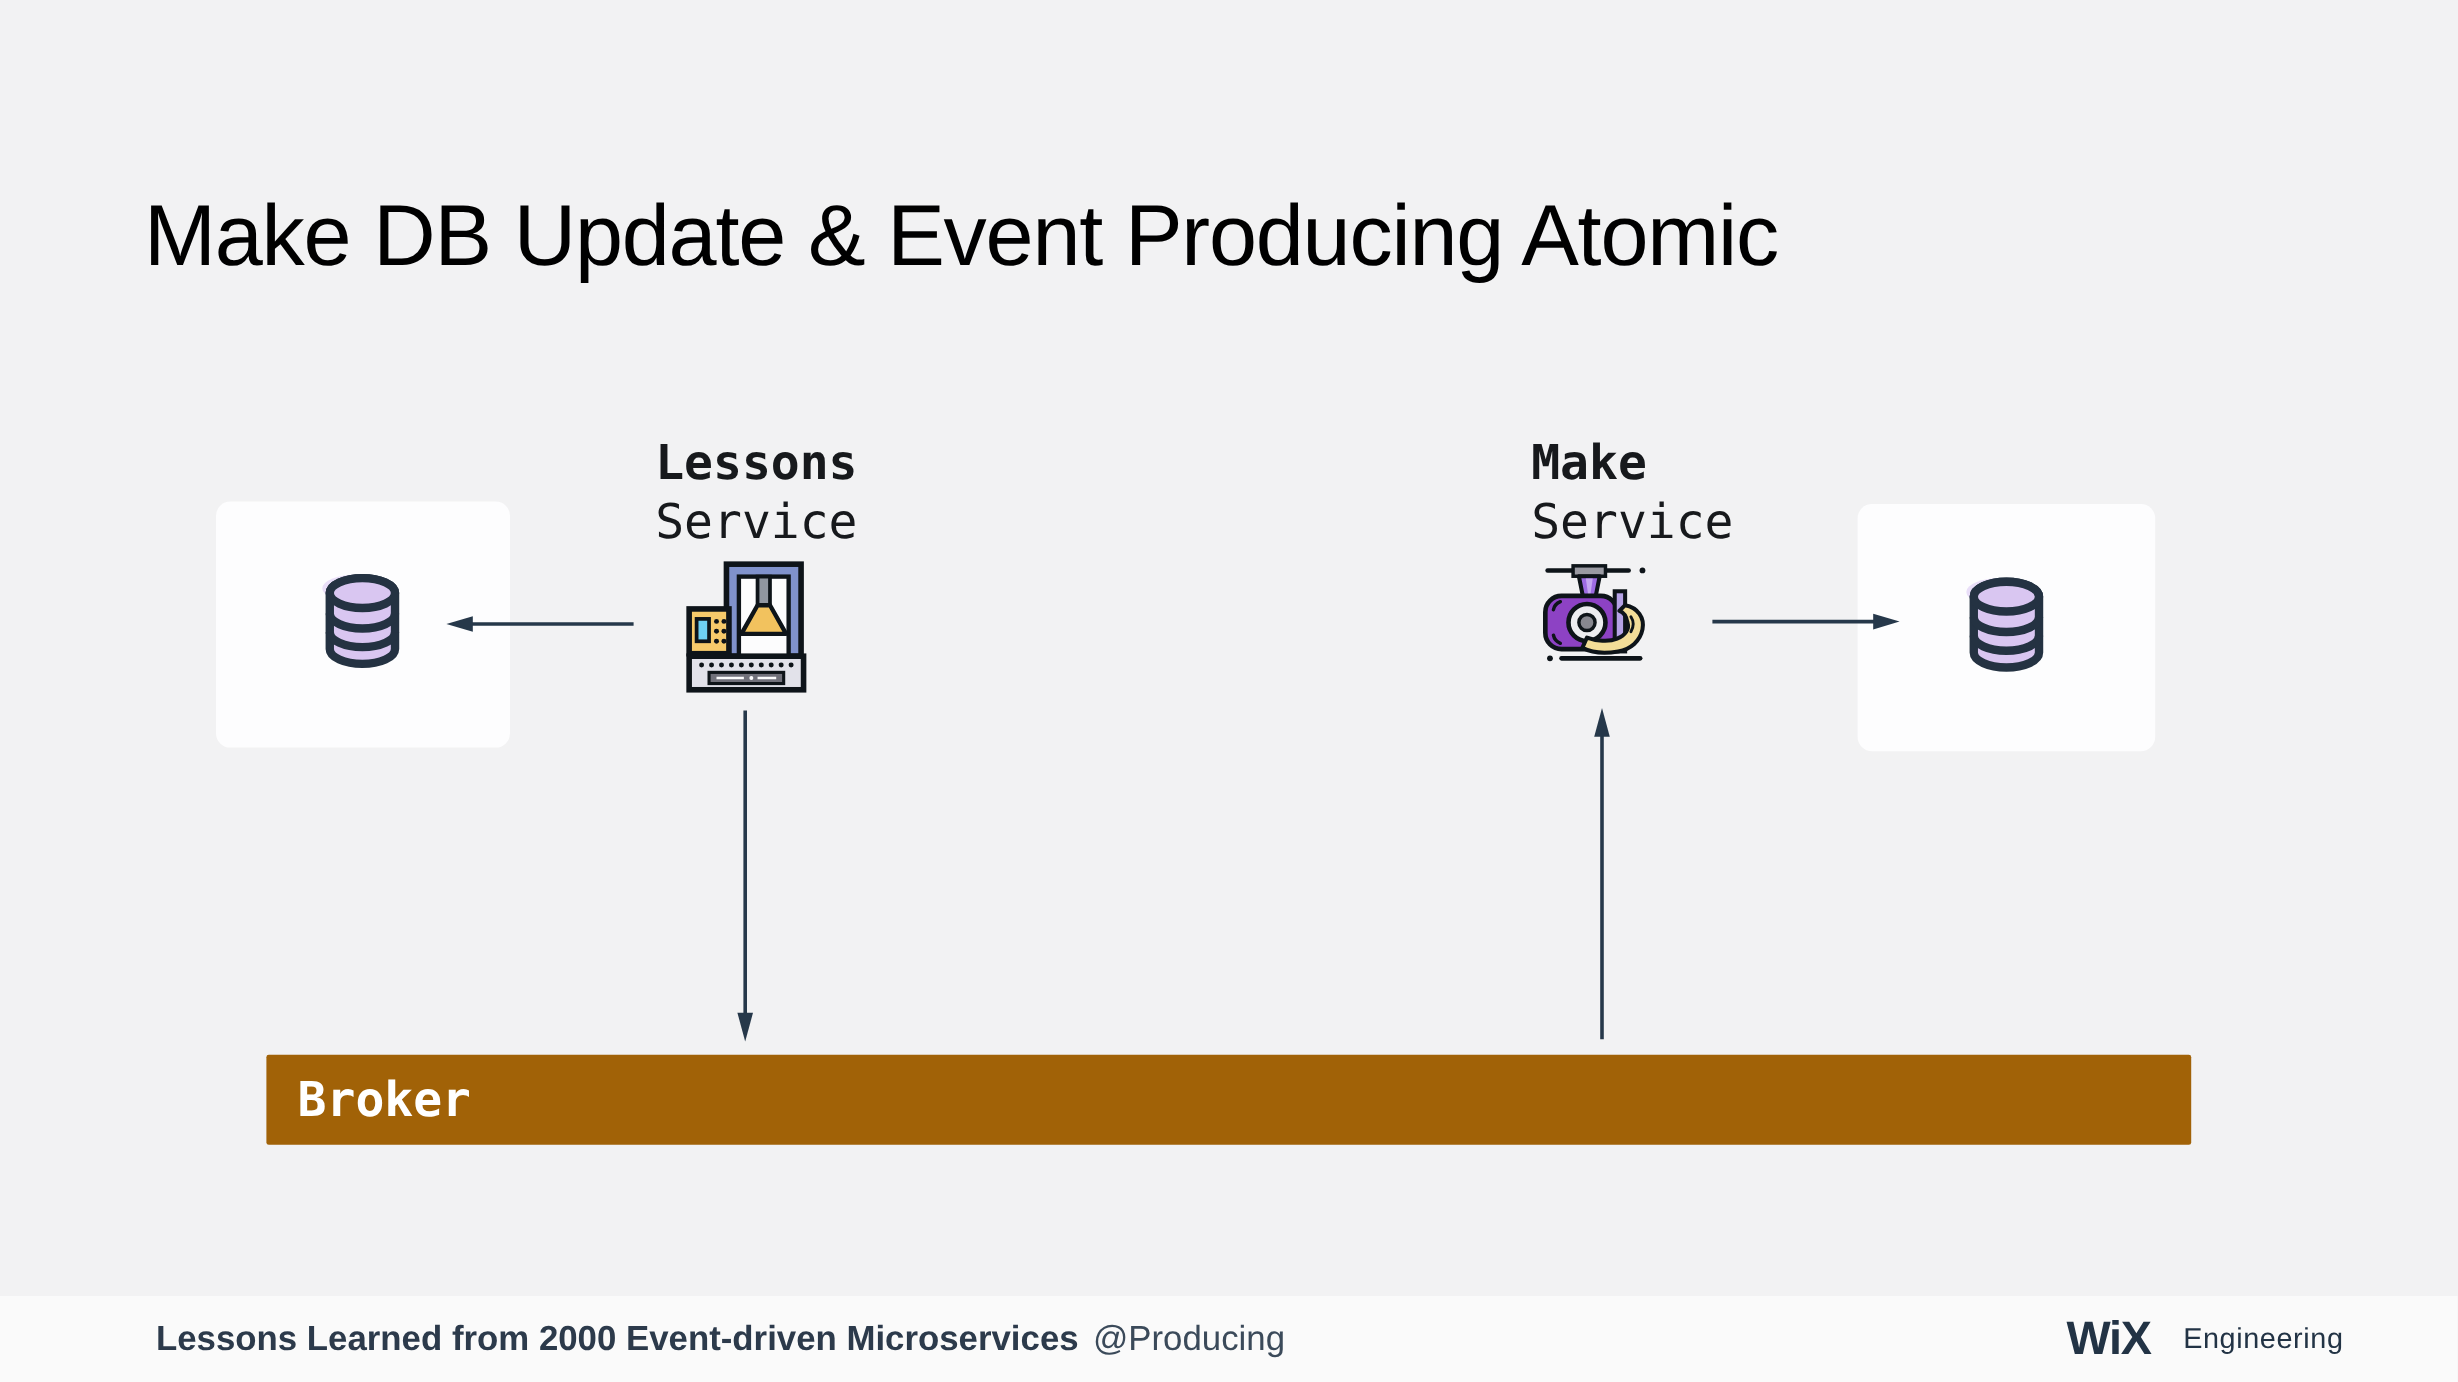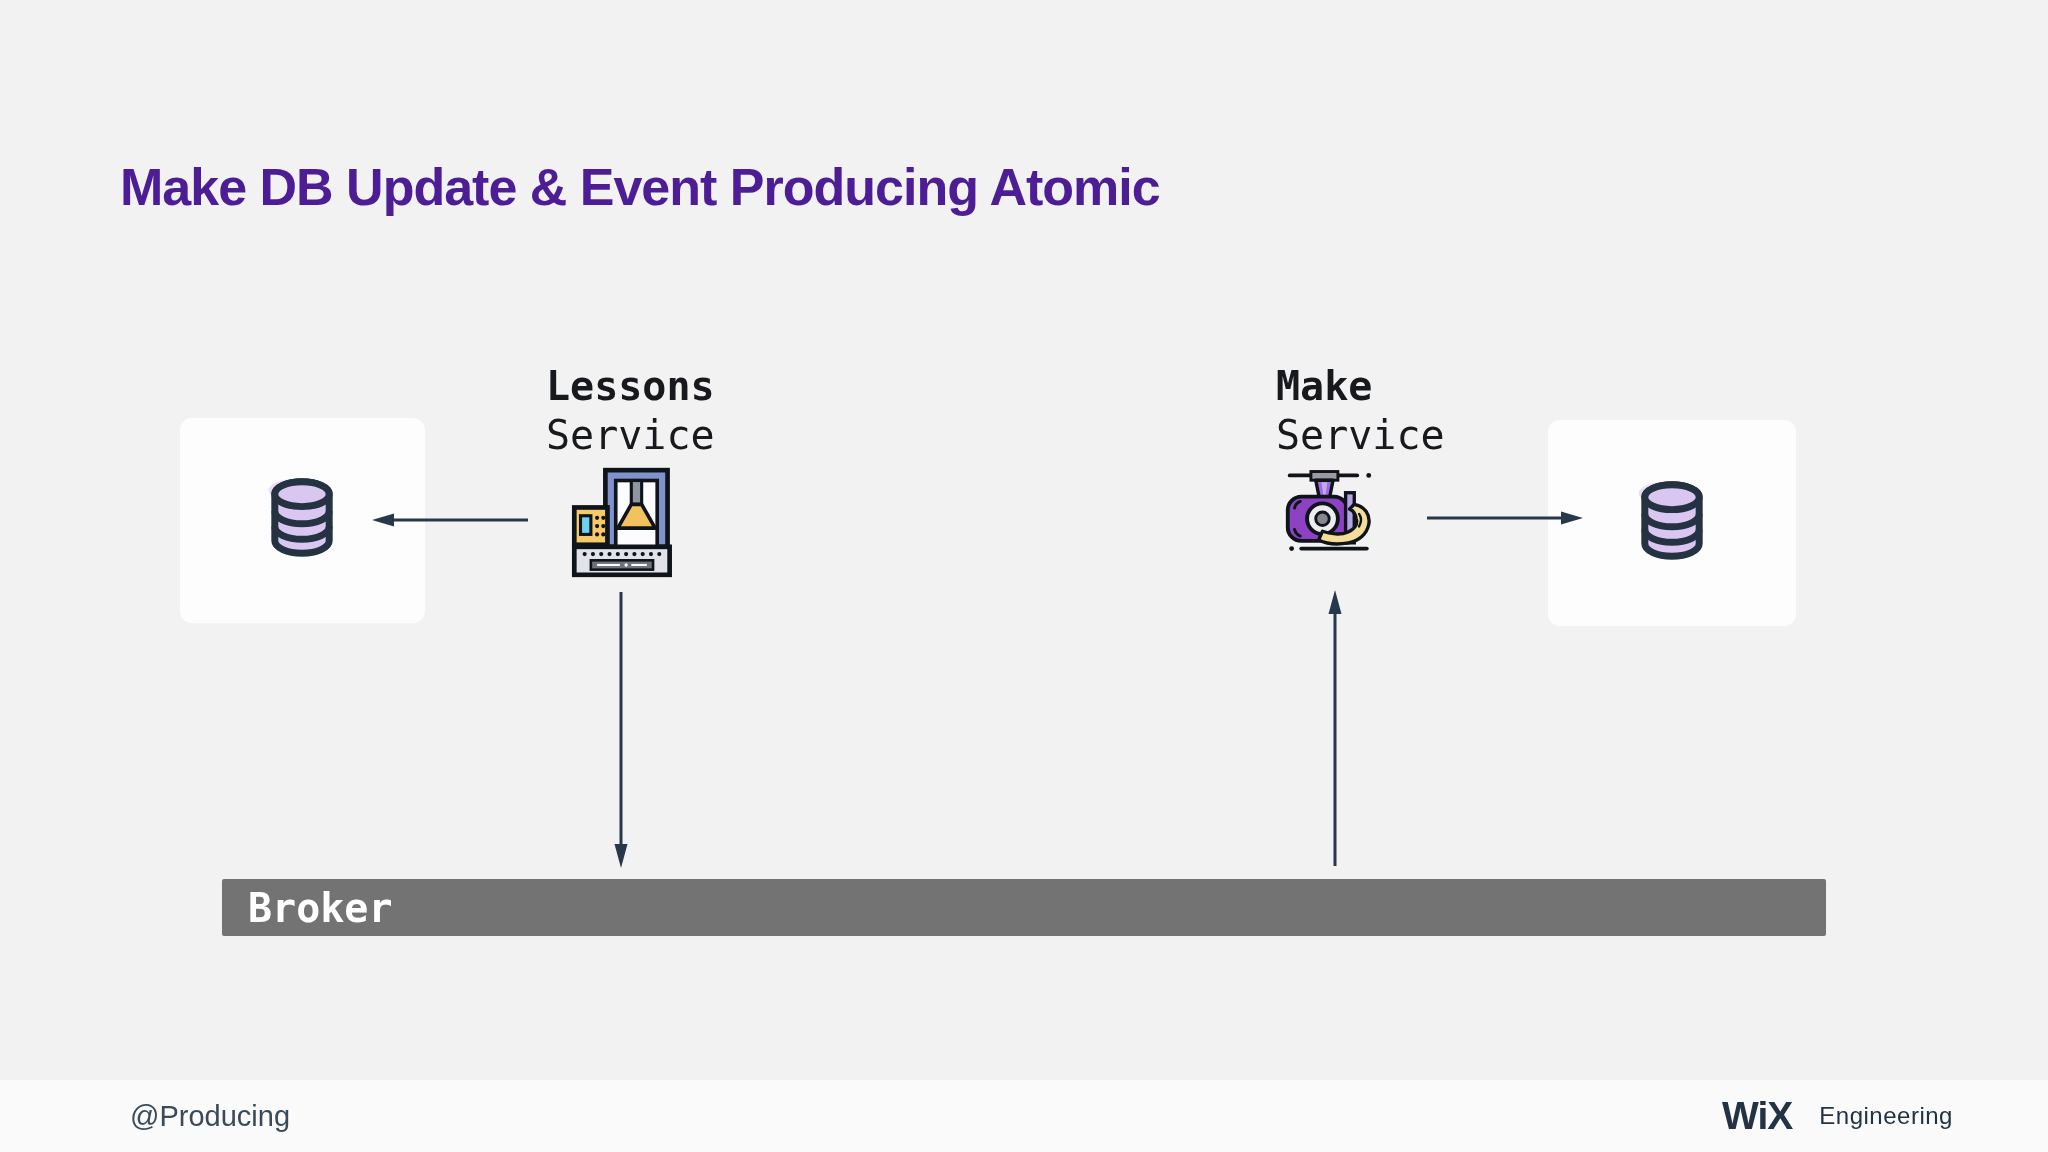--- a/index.html
+++ b/index.html
@@ -7,21 +7,21 @@
   body{
     width:2048px;height:1152px;
     background:#f2f2f3;
     font-family:"Liberation Sans", sans-serif;
     overflow:hidden;
   }
   #slide{position:relative;width:2048px;height:1152px;background:#f2f2f3;}
 
   .title{
     position:absolute;left:120px;top:160px;
-    font-size:52px;font-weight:bold;color:#4c1d95;
+    font-size:72px;font-weight:normal;color:#000000;
     letter-spacing:-1px;line-height:1.05;white-space:nowrap;
   }
 
   .svc-label{
     position:absolute;
     font-family:"DejaVu Sans Mono", monospace;
     font-size:40px;line-height:49px;color:#17191c;
     white-space:nowrap;
   }
   .svc-label .l1{font-weight:bold;display:block;}
@@ -31,22 +31,22 @@
 
   .db-card{
     position:absolute;background:#fdfdfe;border-radius:12px;
   }
   #left-db-card{left:180px;top:418px;width:245px;height:205px;}
   #right-db-card{left:1548px;top:420px;width:248px;height:206px;}
 
   .abs{position:absolute;}
 
   #broker-bar{
-    position:absolute;left:222px;top:879px;width:1604px;height:57px;
-    background:#737373;border-radius:2px;
+    position:absolute;left:222px;top:879px;width:1604px;height:75px;
+    background:#a16207;border-radius:2px;
     display:flex;align-items:center;
   }
   #broker-bar .broker-text{
     font-family:"DejaVu Sans Mono", monospace;
     font-size:40px;font-weight:bold;color:#ffffff;
     padding-left:26px;
   }
 
   #footer-strip{
     position:absolute;left:0;top:1080px;width:2048px;height:72px;
@@ -172,20 +172,21 @@
     <line x1="10" y1="278" x2="10" y2="22" stroke="#26384a" stroke-width="3"></line>
     <polygon points="10,2 3.5,26 16.5,26" fill="#26384a"></polygon>
   </svg>
 
   <div id="broker-bar">
     <span class="broker-text">Broker</span>
   </div>
 
   <div id="footer-strip"></div>
   <div id="footer-text">
+    <span class="ft-bold">Lessons Learned from 2000 Event-driven Microservices</span>
     <span class="ft-handle">@Producing</span>
   </div>
   <div id="brand">
     <span class="brand-bold">WiX</span>
     <span class="brand-reg">Engineering</span>
   </div>
 
 </div>
 
 </body></html>

